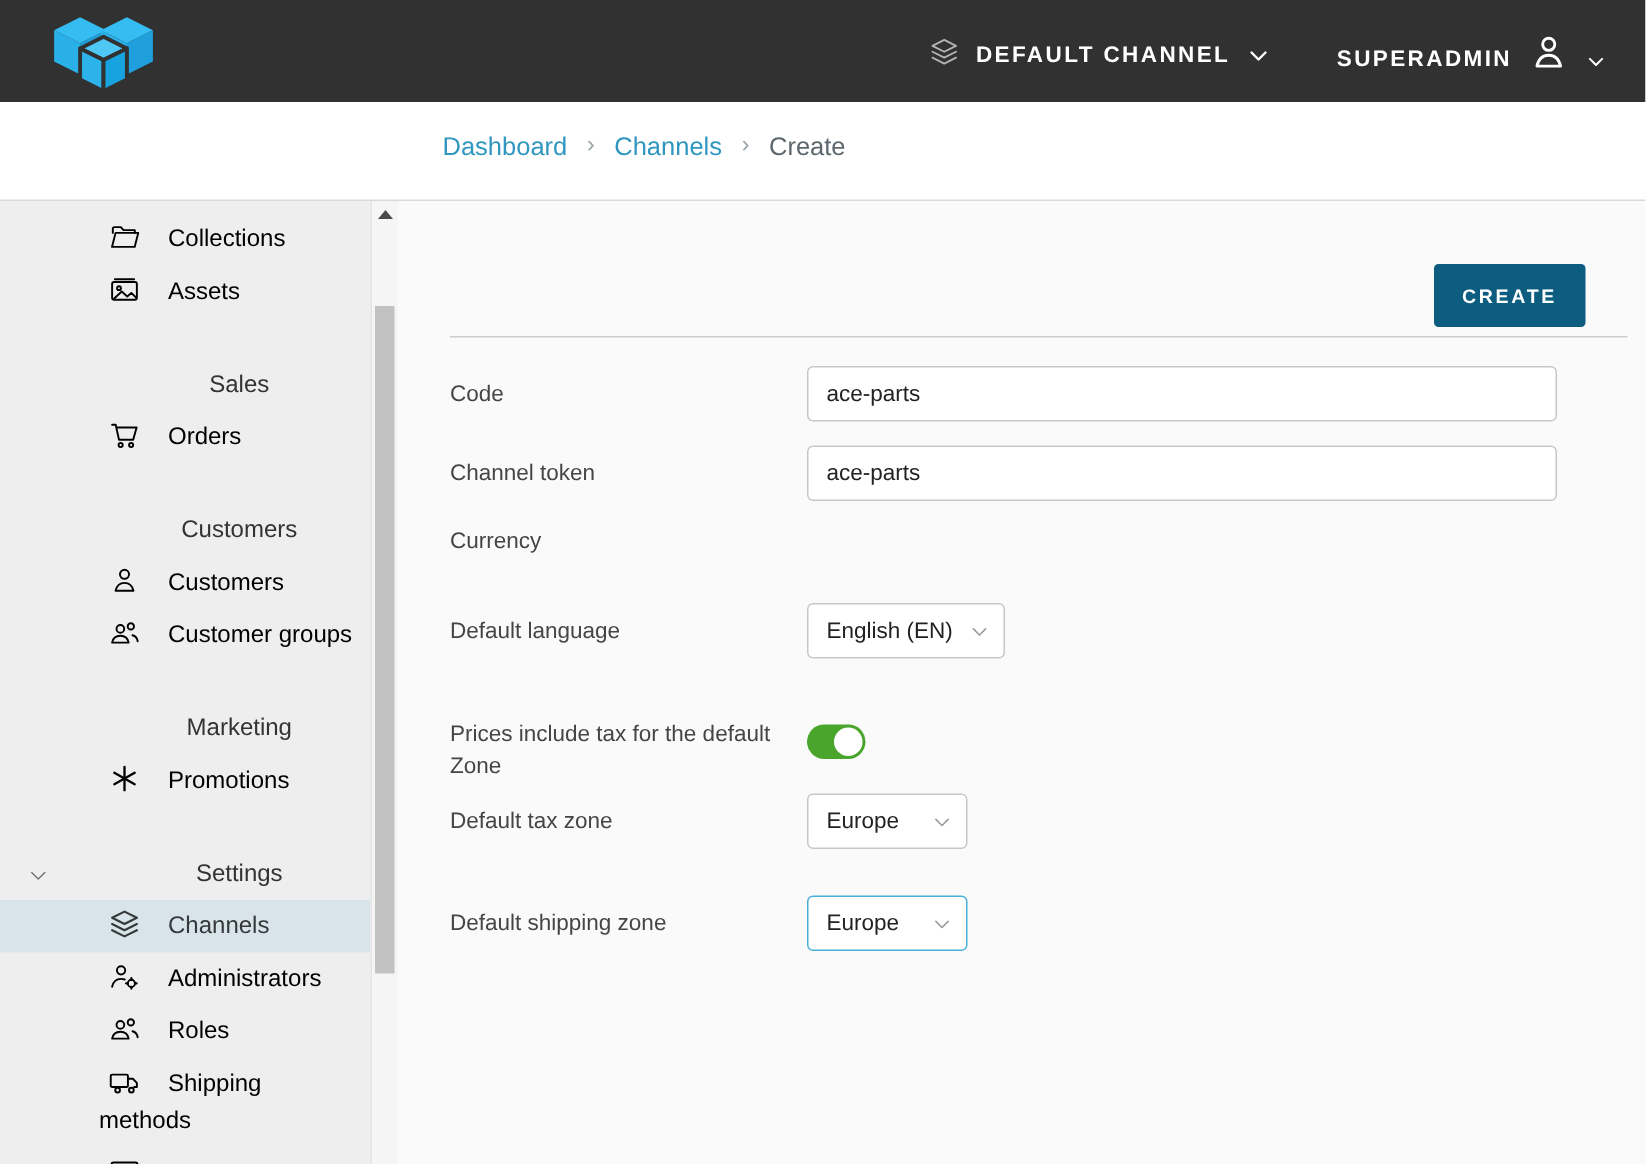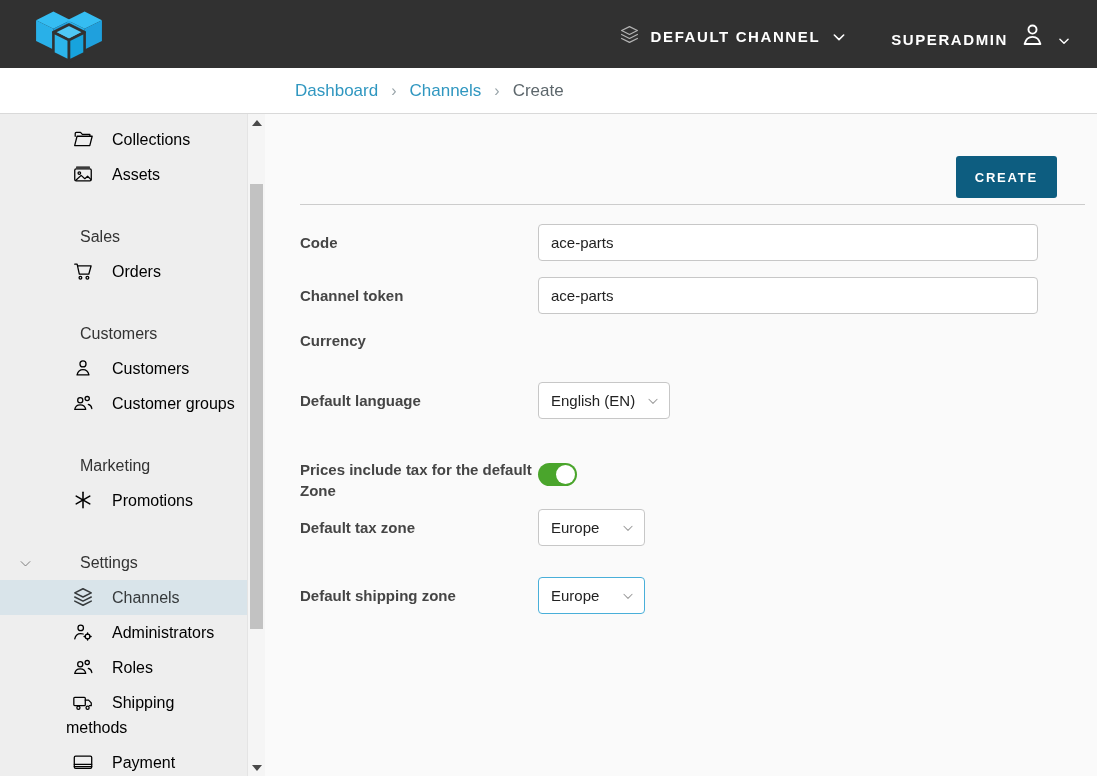--- a/index.html
+++ b/index.html
@@ -10,34 +10,34 @@
   .topbar { height:68px; background:#313131; display:flex; align-items:center;
     padding:0 26px 0 30px; }
   .logo { width:78px; height:60px; cursor:pointer; flex:none; }
   .topbar-right { margin-left:auto; display:flex; align-items:center; gap:44px; }
   .tb-menu { display:flex; align-items:flex-end; gap:11px; color:#fff; cursor:pointer; }
   .tb-label { font-size:15px; font-weight:bold; letter-spacing:1.6px; color:#fff; }
   .tb-icon { display:flex; align-items:center; }
 
   
   .breadcrumb-bar { height:46px; background:#fff; border-bottom:1px solid #d9d9d9;
-    display:flex; align-items:center; padding-left:295px; font-size:17px; }
+    display:flex; padding-left:295px; font-size:17px;margin-top:20px; }
   .crumb { color:#3097c0; cursor:pointer; }
   .crumb-sep { color:#9aa5aa; padding:0 13px; font-size:16px; }
   .crumb-current { color:#5d676c; }
 
   
   .app-body { display:flex; height:662px; }
 
   
   .sidebar { width:265px; background:#eeeeee; position:relative; flex:none;
     padding:8px 18px 0 0; overflow:hidden; font-size:16px; }
   .nav-section { margin-bottom:30px; }
   .section-header { color:#333333; font-weight:500; padding:6px 8px 8px 80px;
-    position:relative; }
+    position:relative;text-align:center; }
   .section-chevron { position:absolute; left:18px; top:8px; color:#6e6e6e; }
   .nav-item { color:#000000; padding:5px 8px 5px 66px; line-height:25px; cursor:pointer; }
   .nav-item .ni { display:inline-block; vertical-align:-5px; width:22px; height:22px;
     margin:0 18px 0 6px; }
   .nav-item.selected { background:#d9e4ea; color:#35393b; }
   svg.stroke { fill:none; stroke:currentColor; stroke-width:1.4;
     stroke-linecap:round; stroke-linejoin:round; }
 
   
   .scrollbar { position:absolute; top:0; right:0; width:18px; height:100%;
@@ -56,21 +56,21 @@
   .main { flex:1; background:#fafafa; padding:0 12px 0 35px; overflow:hidden; }
   .toolbar { display:flex; justify-content:flex-end; padding:42px 28px 6px 0; }
   .btn-primary { background:#0d5d80; color:#fff; border:0; border-radius:3px;
     font-family:inherit; font-size:13px; font-weight:bold; letter-spacing:1.8px;
     padding:14px 19px 13px; cursor:pointer; }
   .divider { border:0; border-top:1px solid #cccccc; }
 
   .form { padding-top:19px; }
   .form-row { display:flex; align-items:center; margin-bottom:16px; }
   .form-row.align-top { align-items:flex-start; }
-  .form-label { width:238px; flex:none; font-size:15px; font-weight:bold;
+  .form-label { width:238px; flex:none; font-size:15px; font-weight:normal;
     color:#454545; line-height:21px; }
   .mb-lg { margin-bottom:31px; }
   .mb-xl { margin-bottom:40px; }
   .mb-sm { margin-bottom:8px; }
 
   .text-input { width:500px; height:37px; border:1px solid #c7c7c7; border-radius:4px;
     background:#fff; padding:16px 12px; font-family:inherit; font-size:15px; color:#222; }
   .select-box { height:37px; border:1px solid #c7c7c7; border-radius:4px; background:#fff;
     display:flex; align-items:center; justify-content:space-between;
     padding:0 9px 0 12px; font-size:15px; color:#222; cursor:pointer; }

